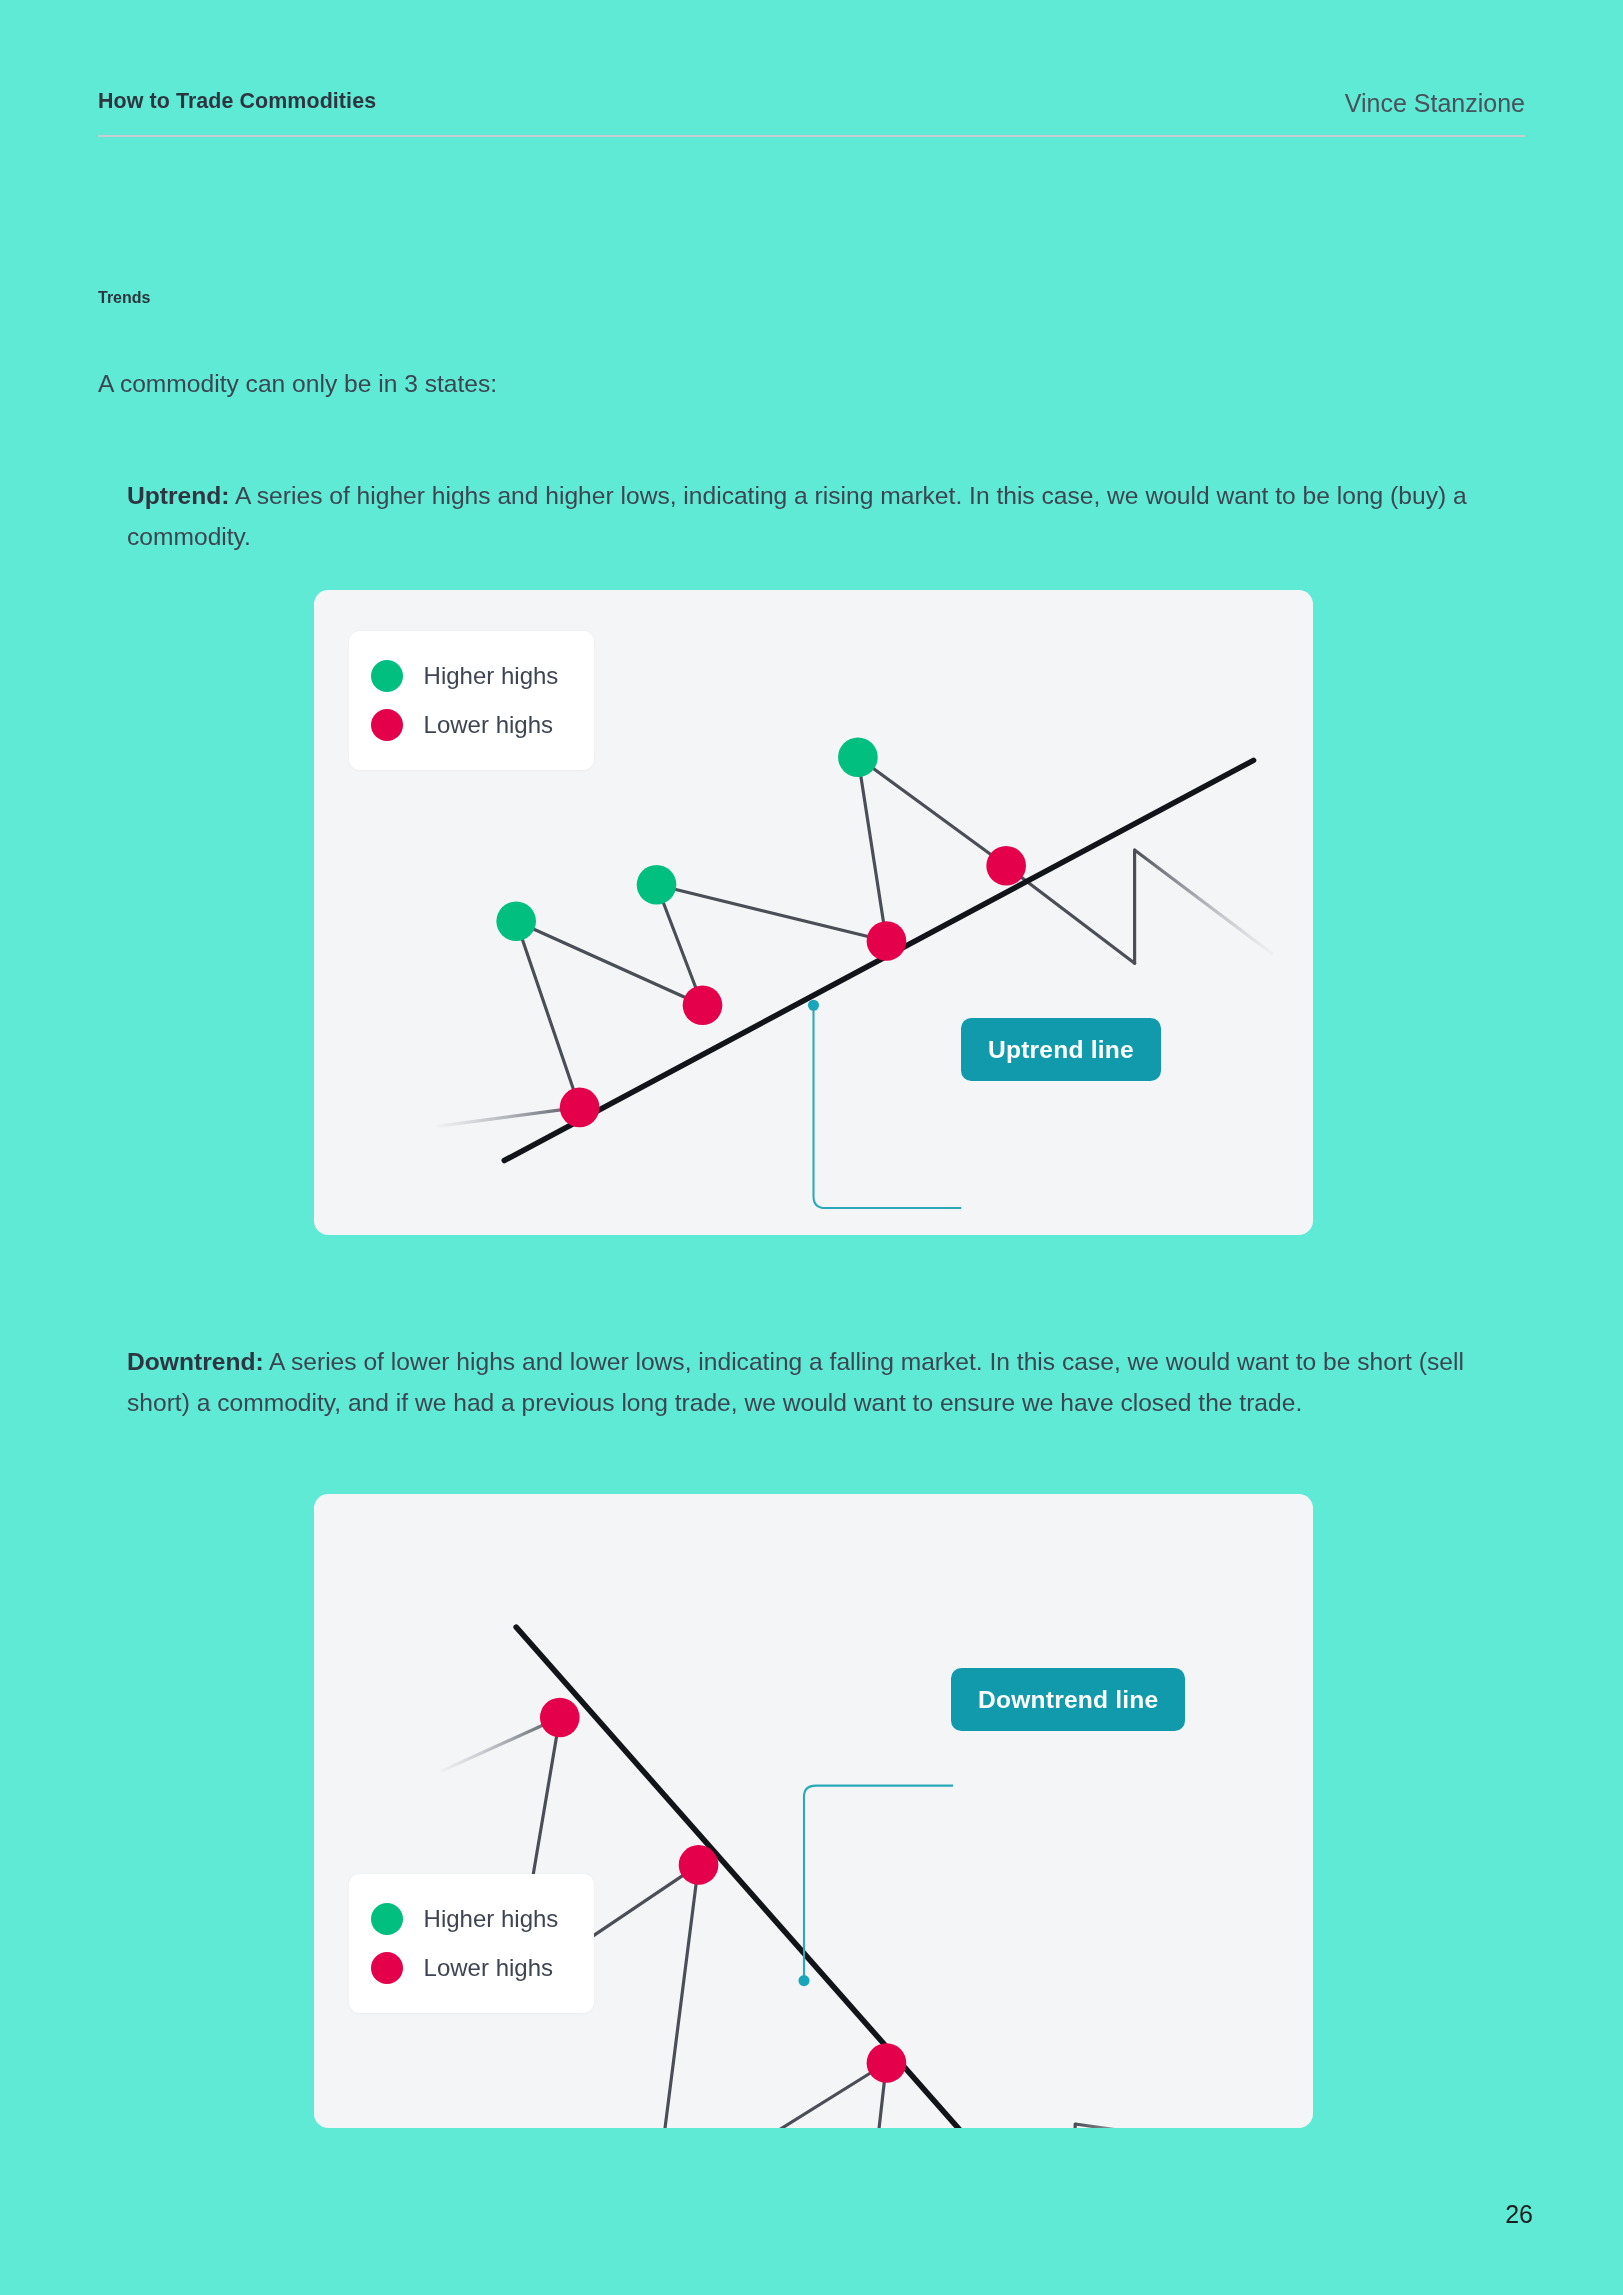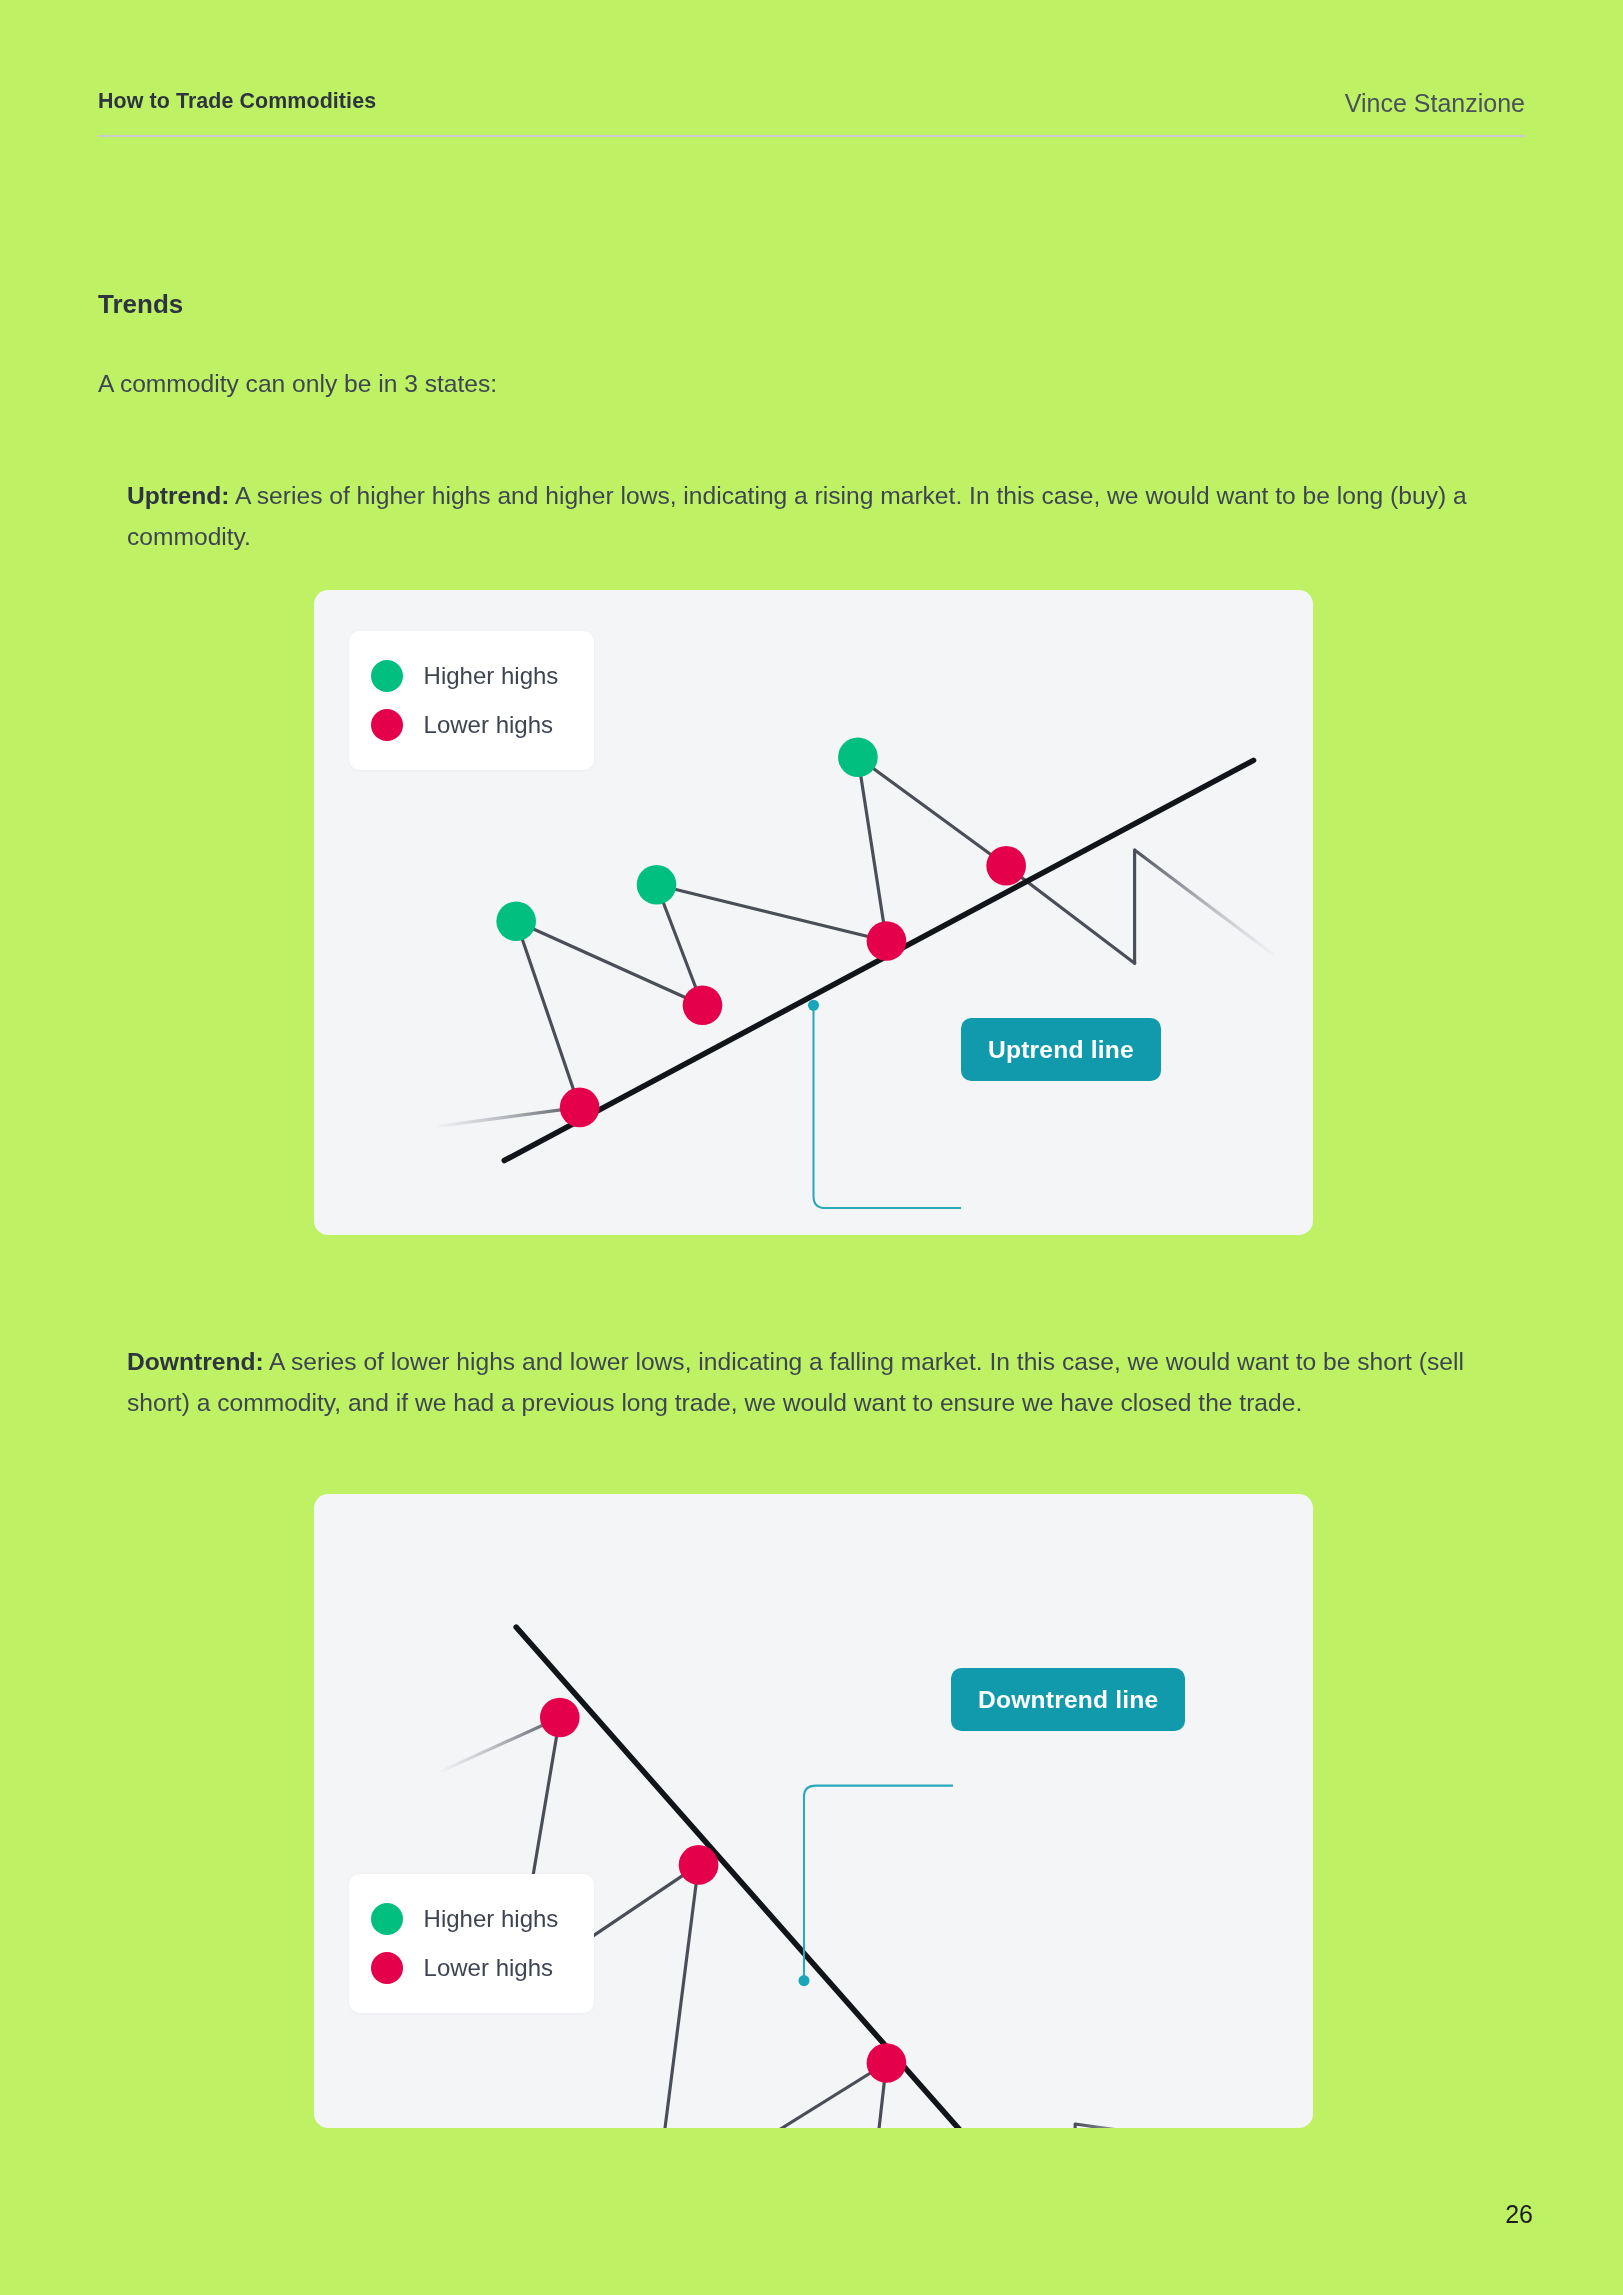--- a/index.html
+++ b/index.html
@@ -13,21 +13,21 @@
     position: relative;
     font-family: "Liberation Sans", sans-serif;
     color: #3a4250;
     -webkit-font-smoothing: antialiased;
   }
 
   
   .page {
     position: absolute;
     inset: 0;
-    background: #bef264;
+    background: #5eead4;
   }
 
   
   .runhead {
     position: absolute;
     left: 98px;
     top: 89px;
     width: 1427px;
     height: 46px;
     display: flex;
@@ -52,21 +52,21 @@
     width: 1427px;
     height: 1.6px;
     background: #c9ccd2;
   }
 
   
   .h-trends {
     position: absolute;
     left: 98px;
     top: 289px;
-    font-size: 26px;
+    font-size: 16px;
     font-weight: bold;
     color: #2e3541;
   }
   .p-intro {
     position: absolute;
     left: 98px;
     top: 370px;
     font-size: 24.6px;
     color: #3e4552;
   }

